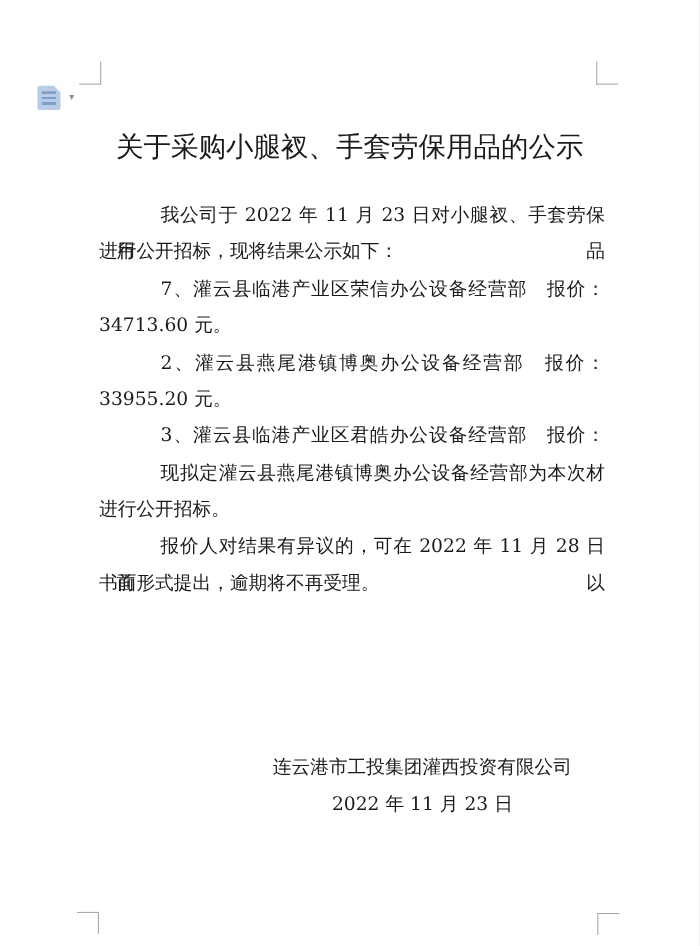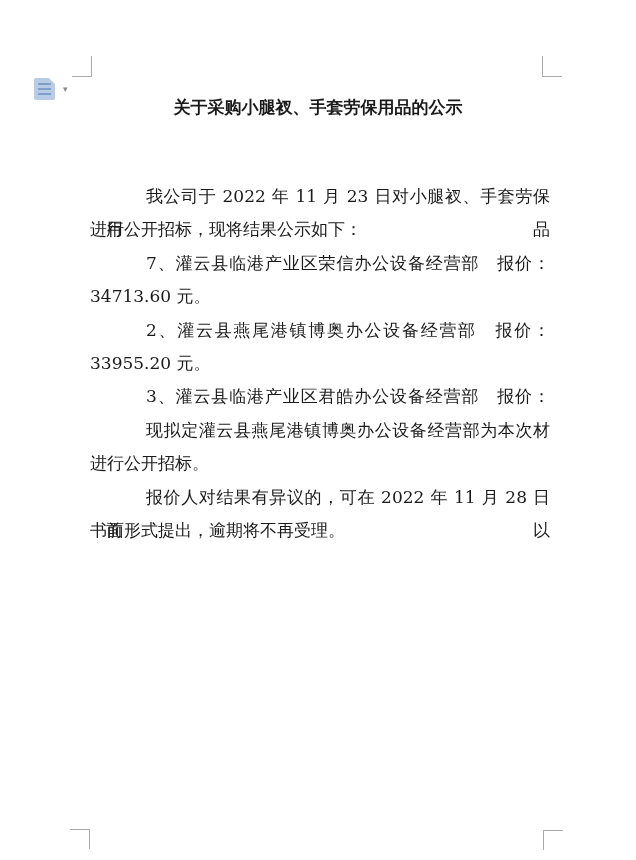--- a/index.html
+++ b/index.html
@@ -57,25 +57,25 @@
     margin-left: 8px;
     font-size: 9px;
     line-height: 9px;
     color: #8a8a8a;
     font-family: "DejaVu Sans", "Liberation Sans", sans-serif;
   }
 
   
   .doc-title {
     position: absolute;
-    left: 0; top: 96px;
+    left: 0; top: 117px;
     width: 100%;
     text-align: center;
-    font-size: 17px;
-    font-weight: bold;
+    font-size: 25px;
+    font-weight: normal;
     letter-spacing: 0px;
     white-space: nowrap;
   }
 
   
   .body-text {
     position: absolute;
     left: 90px; top: 180px;
     width: 460px;
     font-size: 17px;
@@ -128,14 +128,18 @@
     <div class="line">34713.60 元。</div>
     <div class="line indent j">2、灌云县燕尾港镇博奥办公设备经营部　报价：</div>
     <div class="line">33955.20 元。</div>
     <div class="line indent j">3、灌云县临港产业区君皓办公设备经营部　报价：</div>
     <div class="line indent j">现拟定灌云县燕尾港镇博奥办公设备经营部为本次材</div>
     <div class="line">进行公开招标。</div>
     <div class="line indent j">报价人对结果有异议的，可在 2022 年 11 月 28 日前以</div>
     <div class="line">书面形式提出，逾期将不再受理。</div>
   </div>
 
+  <div class="signature">
+    <div class="line">连云港市工投集团灌西投资有限公司</div>
+    <div class="line">2022 年 11 月 23 日</div>
+  </div>
 
 </div>
 
 </body></html>

